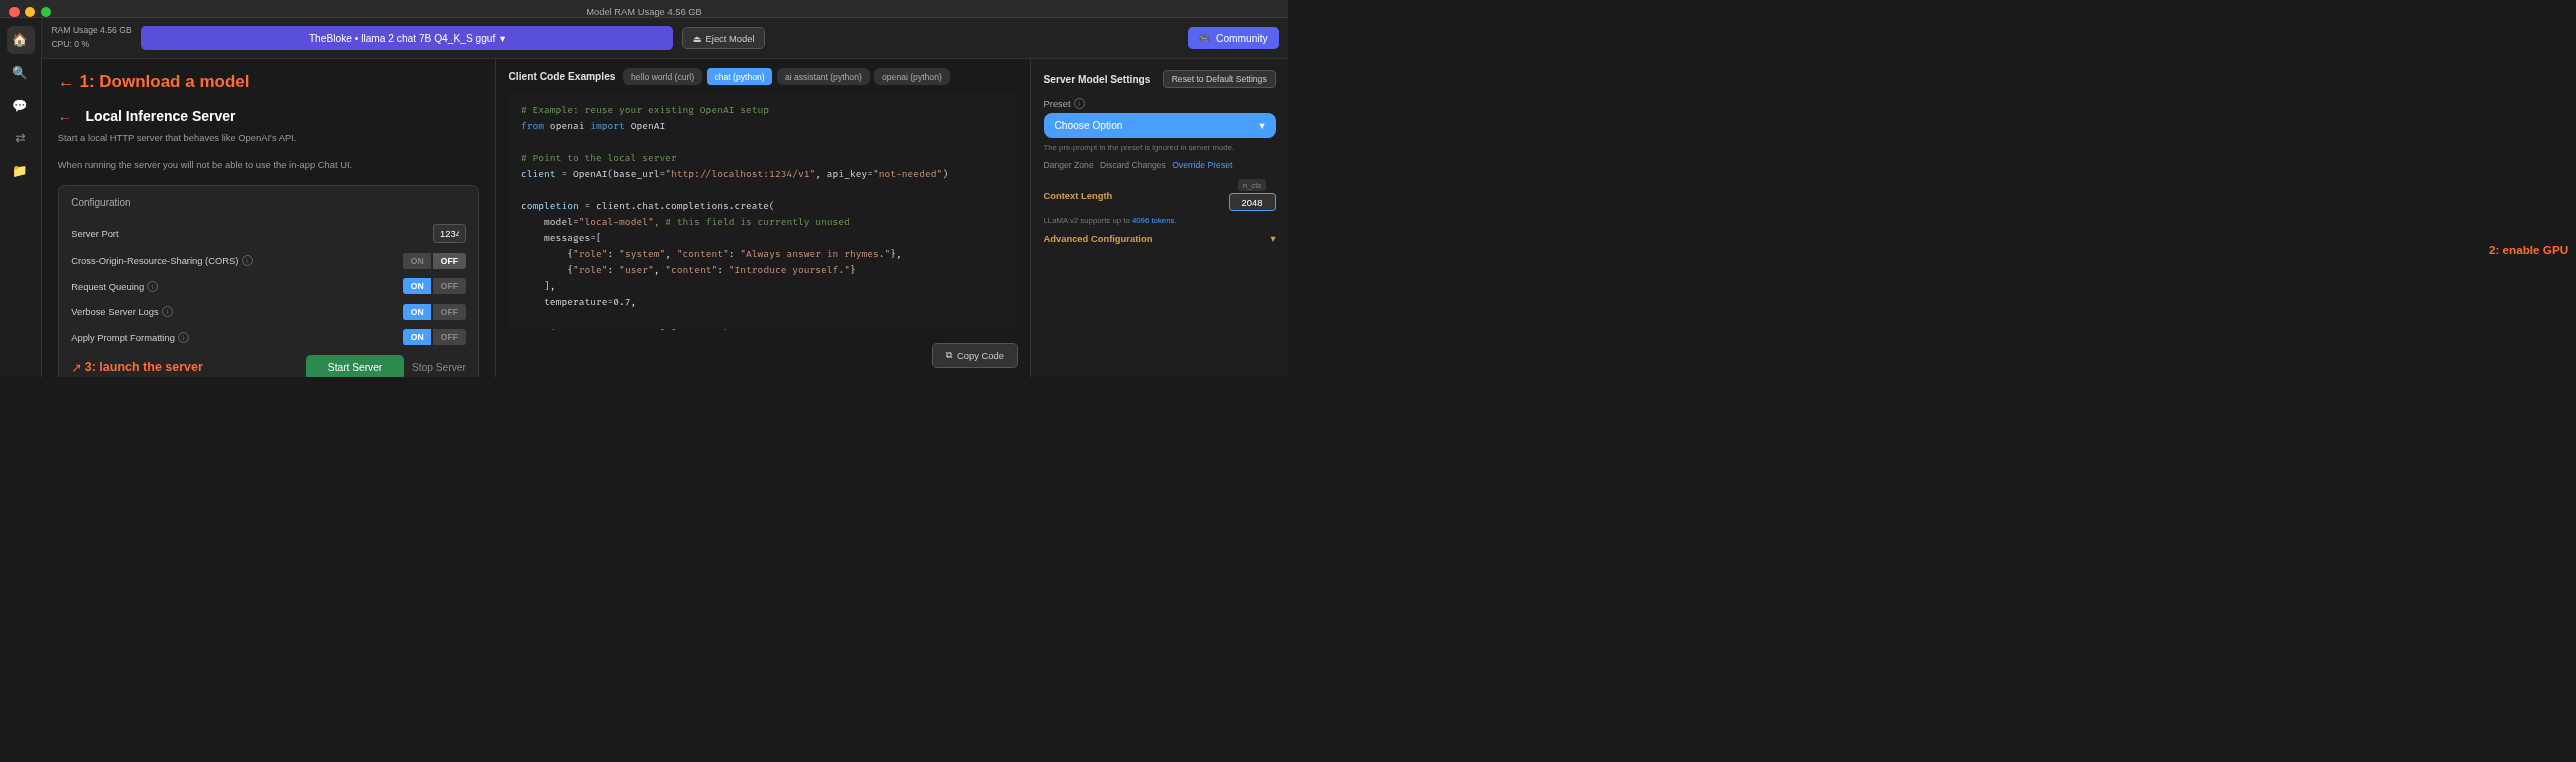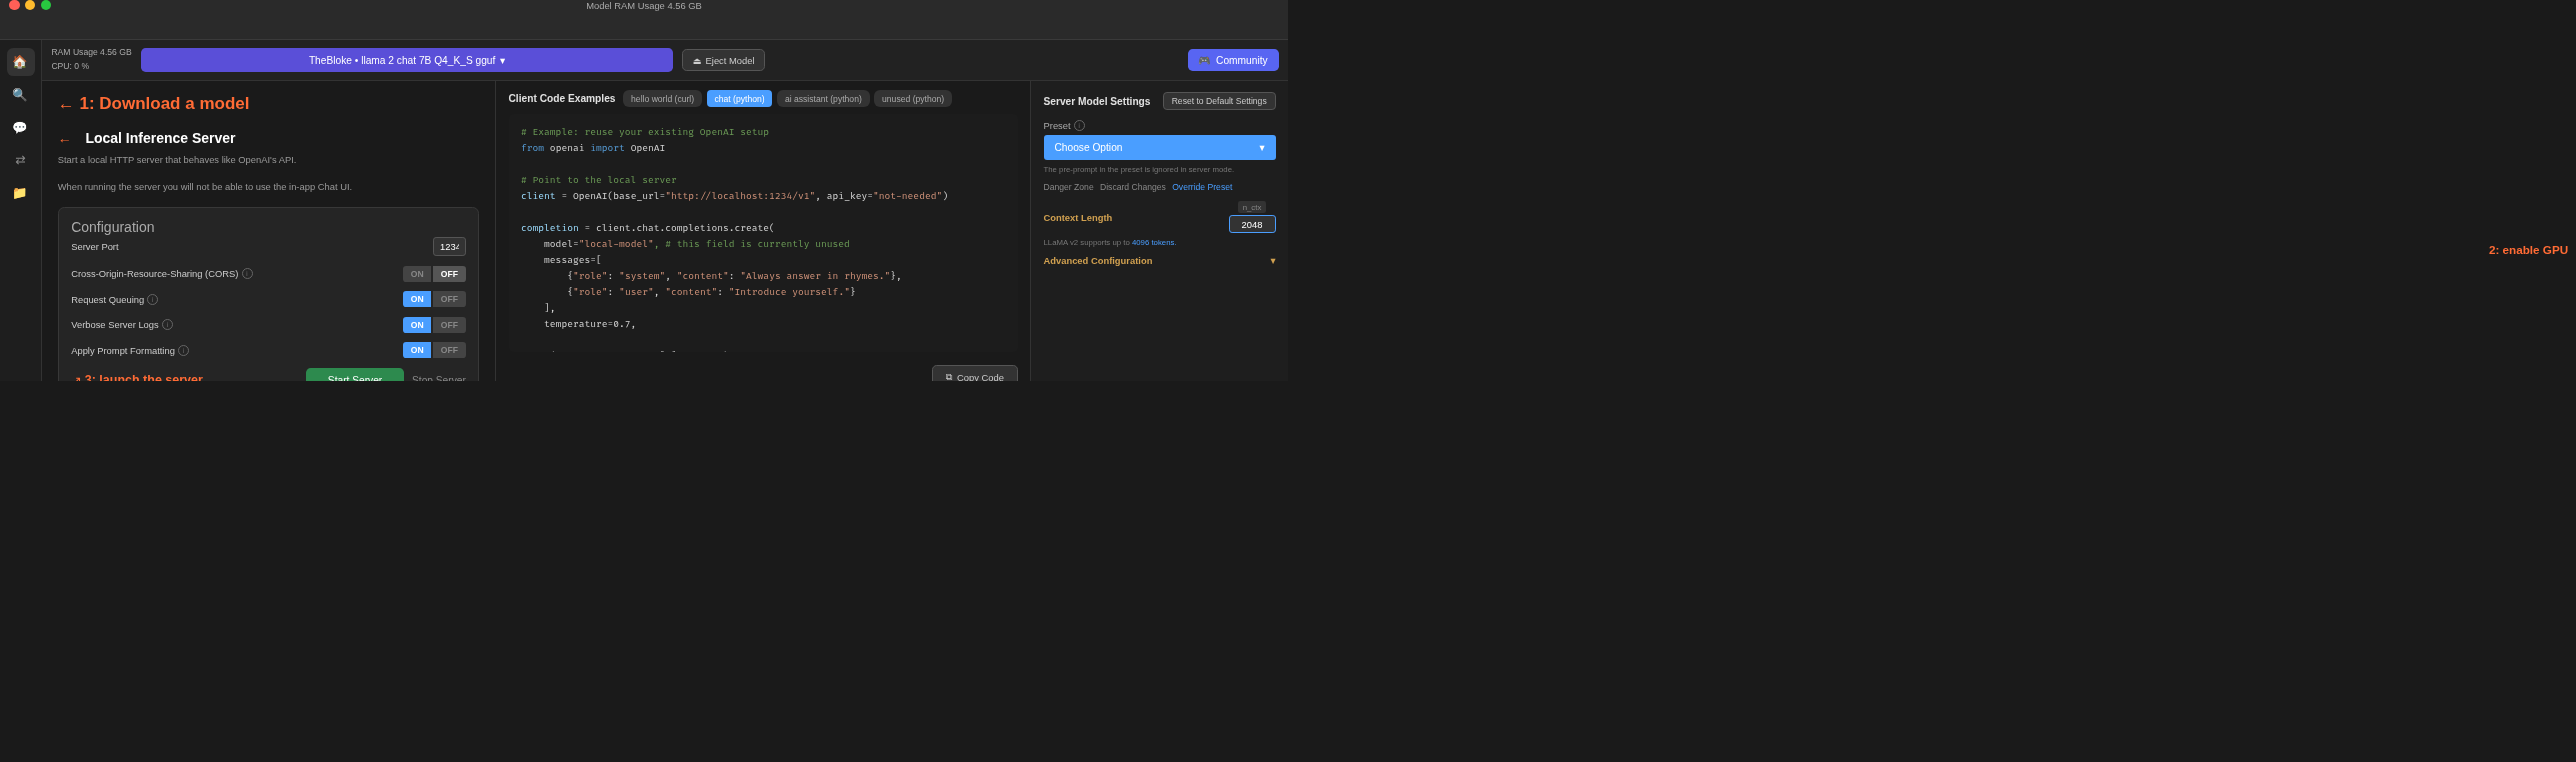--- a/index.html
+++ b/index.html
@@ -8,23 +8,23 @@
       color: #e0e0e0;
       font-family: -apple-system, BlinkMacSystemFont, 'Segoe UI', sans-serif;
       font-size: 10.2px;
       overflow: hidden;
       width: 1288px;
       height: 381px;
       transform-origin: top left;
     }
     .title-bar {
       background: #2a2a2a;
-      height: 40px;
-      display: flex;
-      align-items: flex-start;
+      height: 18px;
+      display: flex;
+      align-items: flex-end;
       justify-content: center;
       position: relative;
       border-bottom: 0.8px solid #3a3a3a;
     }
     .traffic-lights {
       position: absolute;
       left: 9.4px;
       display: flex;
       gap: 5.5px;
     }
@@ -152,23 +152,23 @@
       line-height: 1.6;
       margin-bottom: 12.5px;
     }
     .config-box {
       background: #252525;
       border: 0.8px solid #383838;
       border-radius: 6.3px;
       padding: 11px 12.5px;
     }
     .config-title {
-      font-size: 14px;
+      font-size: 10px;
       color: #aaa;
-      margin-bottom: 2px;
+      margin-bottom: 16px;
     }
     .config-row {
       display: flex;
       align-items: center;
       justify-content: space-between;
       margin-bottom: 9.4px;
     }
     .config-label {
       font-size: 9.4px;
       color: #ccc;
@@ -343,21 +343,21 @@
       color: #aaa;
       margin-bottom: 4.7px;
       display: flex;
       align-items: center;
       gap: 3.1px;
     }
     .choose-option-btn {
       width: 100%;
       background: #4a9eff;
       border: none;
-      border-radius: 3px;
+      border-radius: 8px;
       padding: 7px 11px;
       color: #fff;
       font-size: 10.2px;
       cursor: pointer;
       display: flex;
       align-items: center;
       justify-content: space-between;
       margin-bottom: 4.7px;
     }
     .preset-note {
@@ -616,21 +616,21 @@
         </div>
       </div>
 
       <div class="center-panel">
         <div class="code-header">
           <span class="code-title">Client Code Examples</span>
           <div class="code-tabs">
             <button class="code-tab code-tab-inactive">hello world (curl)</button>
             <button class="code-tab code-tab-active">chat (python)</button>
             <button class="code-tab code-tab-inactive">ai assistant (python)</button>
-            <button class="code-tab code-tab-inactive">unused (python)</button>
+            <button class="code-tab code-tab-inactive">openai (python)</button>
           </div>
         </div>
 
         <div class="code-area">
           <div><span class="code-comment"># Example: reuse your existing OpenAI setup</span></div>
           <div><span class="code-keyword">from</span> <span class="code-normal">openai</span> <span class="code-keyword">import</span> <span class="code-normal">OpenAI</span></div>
           <br>
           <div><span class="code-comment"># Point to the local server</span></div>
           <div><span class="code-var">client</span> <span class="code-normal">= OpenAI(base_url=</span><span class="code-string">"http://localhost:1234/v1"</span><span class="code-normal">, api_key=</span><span class="code-string">"not-needed"</span><span class="code-normal">)</span></div>
           <br>

